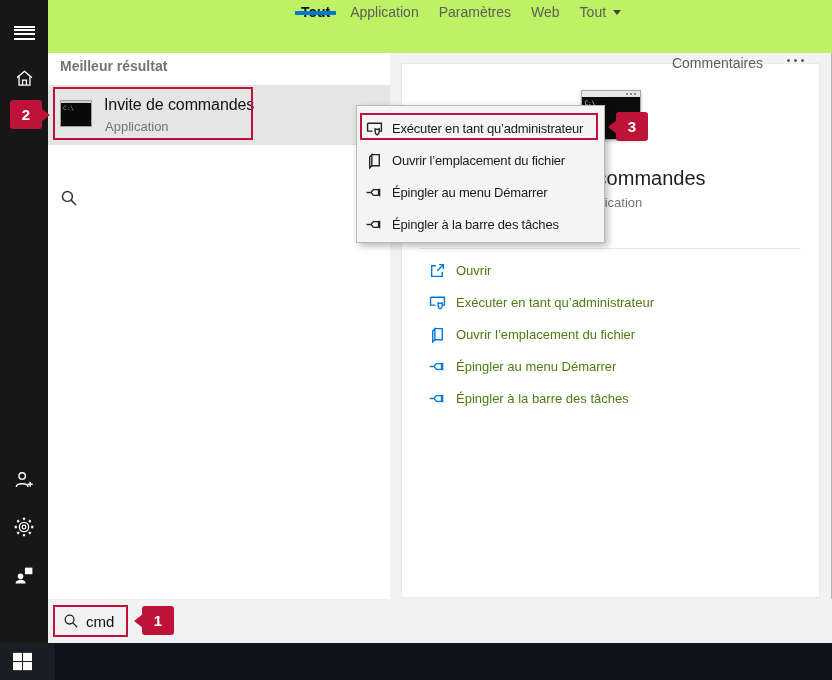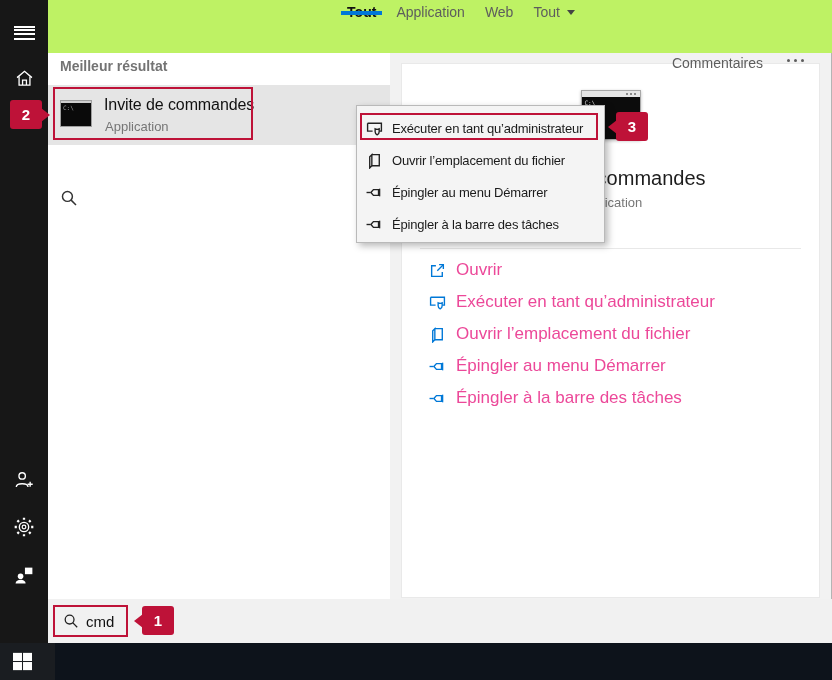--- a/index.html
+++ b/index.html
@@ -52,21 +52,21 @@
   .cmd-ico-lg .bar{position:absolute;left:0;top:0;right:0;height:6px;background:#e6e6e6;}
   .cmd-ico-lg .bar i{position:absolute;top:2px;width:2px;height:2px;background:#8a8a8a;}
   .cmd-ico-lg .bar i:nth-child(1){right:12px;} .cmd-ico-lg .bar i:nth-child(2){right:8px;} .cmd-ico-lg .bar i:nth-child(3){right:4px;}
   .cmd-ico-lg .prompt{position:absolute;left:3px;top:8px;font-size:6px;color:#d8d8d8;font-family:"DejaVu Sans Mono",monospace;}
   .pv-title{position:absolute;left:0;right:0;top:103px;text-align:center;font-size:20px;color:#1d1d1d;}
   .pv-sub{position:absolute;left:0;right:0;top:131px;text-align:center;font-size:13px;color:#767676;}
   .pv-divider{position:absolute;left:18px;right:18px;top:184px;height:1px;background:#e8e8e8;}
   .pv-actions{position:absolute;left:0;right:0;top:190px;}
   .pv-action{position:relative;height:32px;display:flex;align-items:center;padding-left:26px;cursor:pointer;}
   .pv-action .ic{width:18px;height:18px;color:#0078d7;display:flex;align-items:center;justify-content:center;flex:0 0 18px;}
-  .pv-action .lbl{margin-left:10px;font-size:17px;color:#ec4899;white-space:nowrap;}
+  .pv-action .lbl{margin-left:10px;font-size:13px;color:#4d7c0f;white-space:nowrap;}
 
   
   .ctxmenu{left:356px;top:105px;width:249px;height:138px;background:#f4f4f4;border:1px solid #b9b9b9;box-sizing:border-box;box-shadow:3px 3px 7px rgba(0,0,0,.28);z-index:20;padding-top:6px;}
   .ctx-item{position:relative;height:32px;display:flex;align-items:center;padding-left:9px;cursor:pointer;}
   .ctx-item .ic{width:17px;height:17px;color:#222;display:flex;align-items:center;justify-content:center;flex:0 0 17px;}
   .ctx-item .lbl{margin-left:9px;font-size:13px;letter-spacing:-0.2px;color:#1b1b1b;white-space:nowrap;}
   .ctx-redbox{position:absolute;left:3px;top:7px;width:234px;height:23px;z-index:2;}
 
   
   .searchrow{left:48px;top:599px;width:784px;height:44px;background:#f1f1f1;z-index:4;}
@@ -89,20 +89,23 @@
 
 <div class="screen" style="--anno:#be1238;">
 
   <div class="abs topbar">
     <div class="tabs">
       <div class="tab active">
           <span>Tout</span>
         </div>
       <div class="tab">
           <span>Application</span>
+        </div>
+      <div class="tab">
+          <span>Paramètres</span>
         </div>
       <div class="tab">
           <span>Web</span>
         </div>
       <div class="tab">
           <span>Tout</span>
           <span class="tri"></span>
         </div>
     </div>
     <div class="topbar-right">

